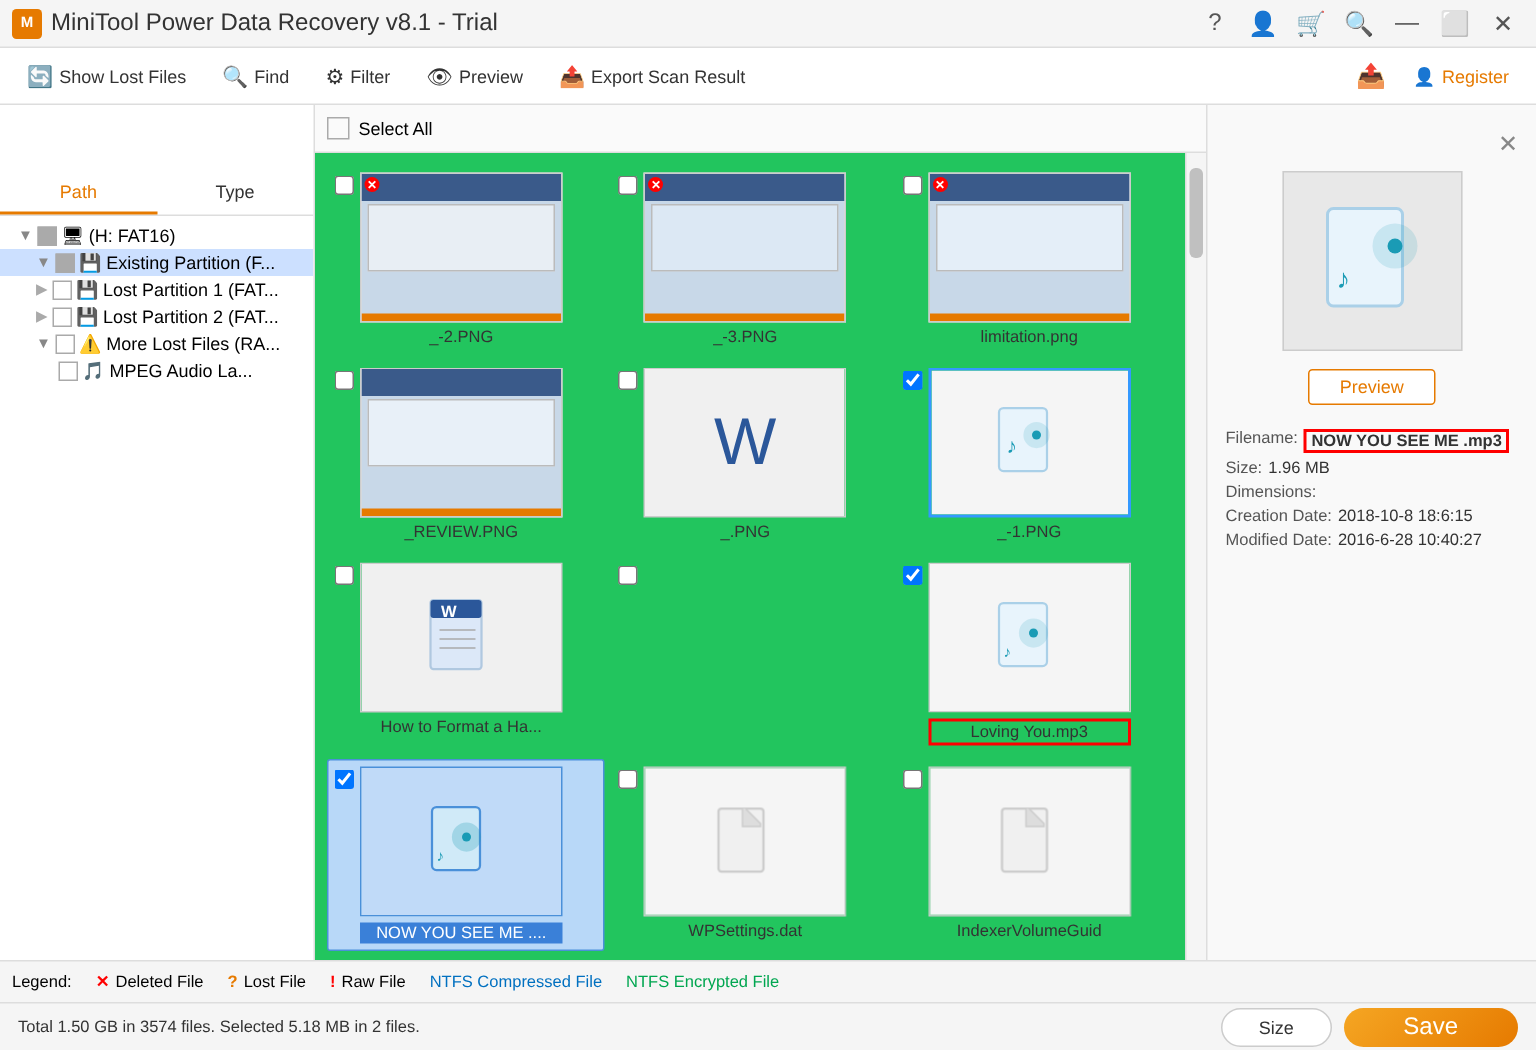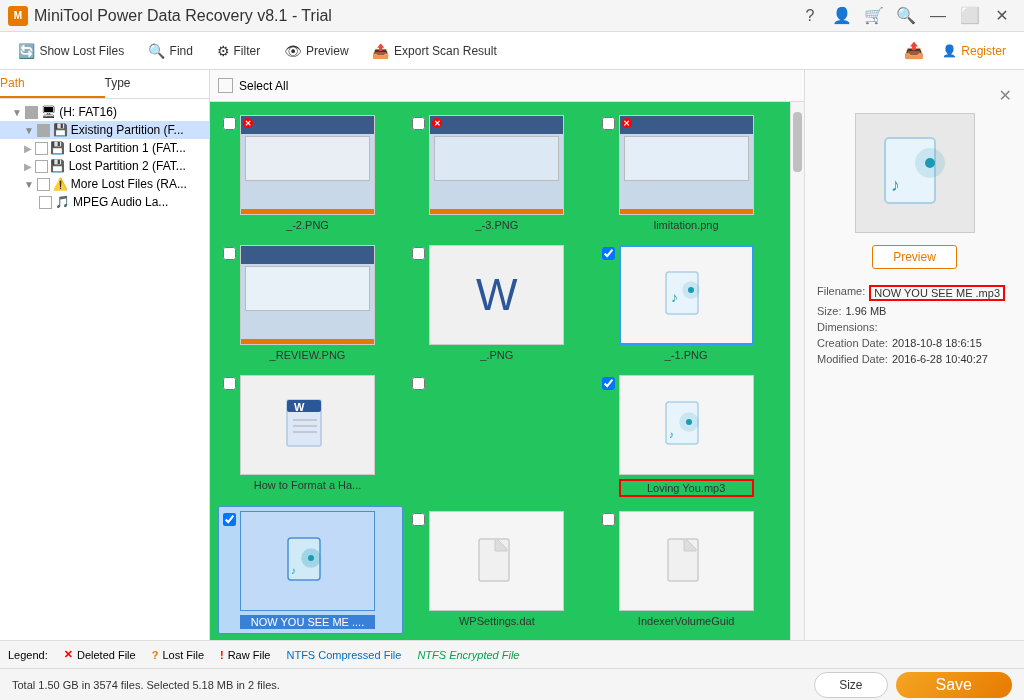--- a/index.html
+++ b/index.html
@@ -43,21 +43,21 @@
       padding: 4px 10px; cursor: pointer; color: #e67a00; font-size: 12px; border: none; background: none;
     }
     .icon-btn { width: 28px; height: 28px; display:flex;align-items:center;justify-content:center; cursor:pointer; color:#555; font-size:16px; }
 
     
     #main { display: flex; height: calc(700px - 32px - 38px - 28px - 32px); }
 
     
     #left-panel { width: 210px; background: #fff; border-right: 1px solid #ddd; display: flex; flex-direction: column; overflow: hidden; }
     #tabs { display: flex; border-bottom: 1px solid #ddd; }
-    .tab { flex: 1; padding: 6px 0; text-align: left; cursor: pointer; font-size: 12px; color: #333; border-bottom: 2px solid transparent; }
+    .tab { flex: 1; padding: 6px 0; text-align: center; cursor: pointer; font-size: 12px; color: #333; border-bottom: 2px solid transparent; margin-top: 45px; }
     .tab.active { border-bottom: 2px solid #e67a00; color: #e67a00; }
     #tree { flex: 1; overflow-y: auto; padding: 4px 0; }
     .tree-item { display: flex; align-items: center; gap: 3px; padding: 2px 4px; cursor: pointer; white-space: nowrap; overflow: hidden; font-size: 12px; }
     .indent1 { padding-left: 12px; }
     .indent2 { padding-left: 24px; }
     .indent3 { padding-left: 36px; }
     .checkbox { width: 13px; height: 13px; border: 1px solid #aaa; display:inline-block; flex-shrink:0; }
     .checkbox.partial { background: #aaa; border-color: #aaa; }
 
     
@@ -83,30 +83,30 @@
 
     
     #info-panel { width: 220px; border-left: 1px solid #ddd; background: #f9f9f9; display: flex; flex-direction: column; align-items: center; padding: 16px 12px 8px 12px; }
     .close-btn { align-self: flex-end; cursor: pointer; font-size: 16px; color: #888; margin-bottom: 8px; }
     .preview-thumb { width: 120px; height: 120px; background: #e8e8e8; border: 1px solid #ccc; display: flex; align-items: center; justify-content: center; margin-bottom: 12px; }
     .preview-btn { border: 1px solid #e67a00; color: #e67a00; background: white; padding: 4px 20px; border-radius: 3px; cursor: pointer; font-size: 12px; margin-bottom: 16px; }
     .file-info { width: 100%; }
     .info-row { display: flex; gap: 4px; margin-bottom: 4px; font-size: 11px; }
     .info-label { color: #555; white-space: nowrap; }
     .info-value { color: #333; font-weight: 500; }
-    .info-value.highlighted { border: 2px solid red; padding: 0 3px; font-weight: normal; }
+    .info-value.highlighted { border: 2px solid red; padding: 0 3px; font-weight: bold; }
 
     
     #legend-bar { height: 28px; background: #f5f5f5; border-top: 1px solid #ddd; display: flex; align-items: center; padding: 0 8px; gap: 16px; font-size: 11px; }
     .legend-item { display: flex; align-items: center; gap: 4px; }
     .del-x { color: red; font-weight: bold; }
     .lost-q { color: #e67a00; font-weight: bold; }
     .raw-excl { color: red; font-weight: bold; }
     .ntfs-comp { color: #0070c0; }
-    .ntfs-enc { color: #00a650; font-style: italic; }
+    .ntfs-enc { color: #00a650; }
 
     
     #bottom-bar { height: 32px; background: #f5f5f5; border-top: 1px solid #ddd; display: flex; align-items: center; padding: 0 12px; justify-content: space-between; font-size: 11px; }
     #bottom-status { color: #333; }
     #bottom-buttons { display: flex; gap: 8px; }
     .back-btn { padding: 4px 24px; border: 1px solid #ccc; background: white; border-radius: 14px; cursor: pointer; font-size: 12px; color: #333; }
     .save-btn { padding: 4px 40px; border: none; background: linear-gradient(135deg, #f5a623, #e67a00); border-radius: 14px; cursor: pointer; font-size: 16px; color: white; font-weight: normal; }
 
     
     .app-icon { width: 20px; height: 20px; background: #e67a00; border-radius: 3px; display:flex;align-items:center;justify-content:center; color:white; font-size:10px; font-weight:bold; flex-shrink:0; }

